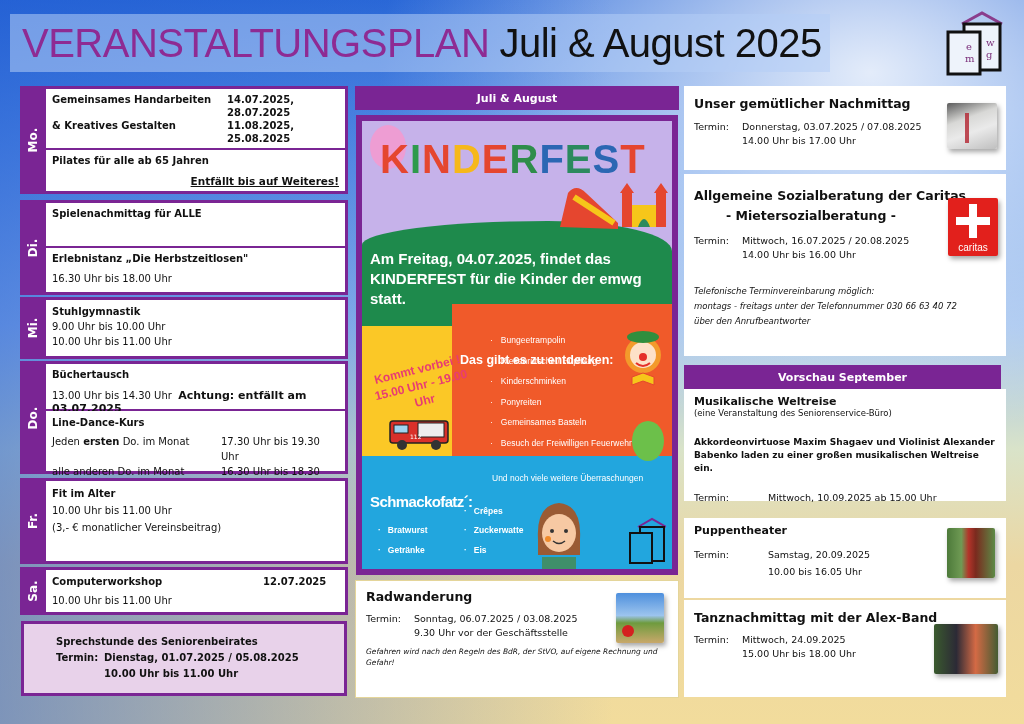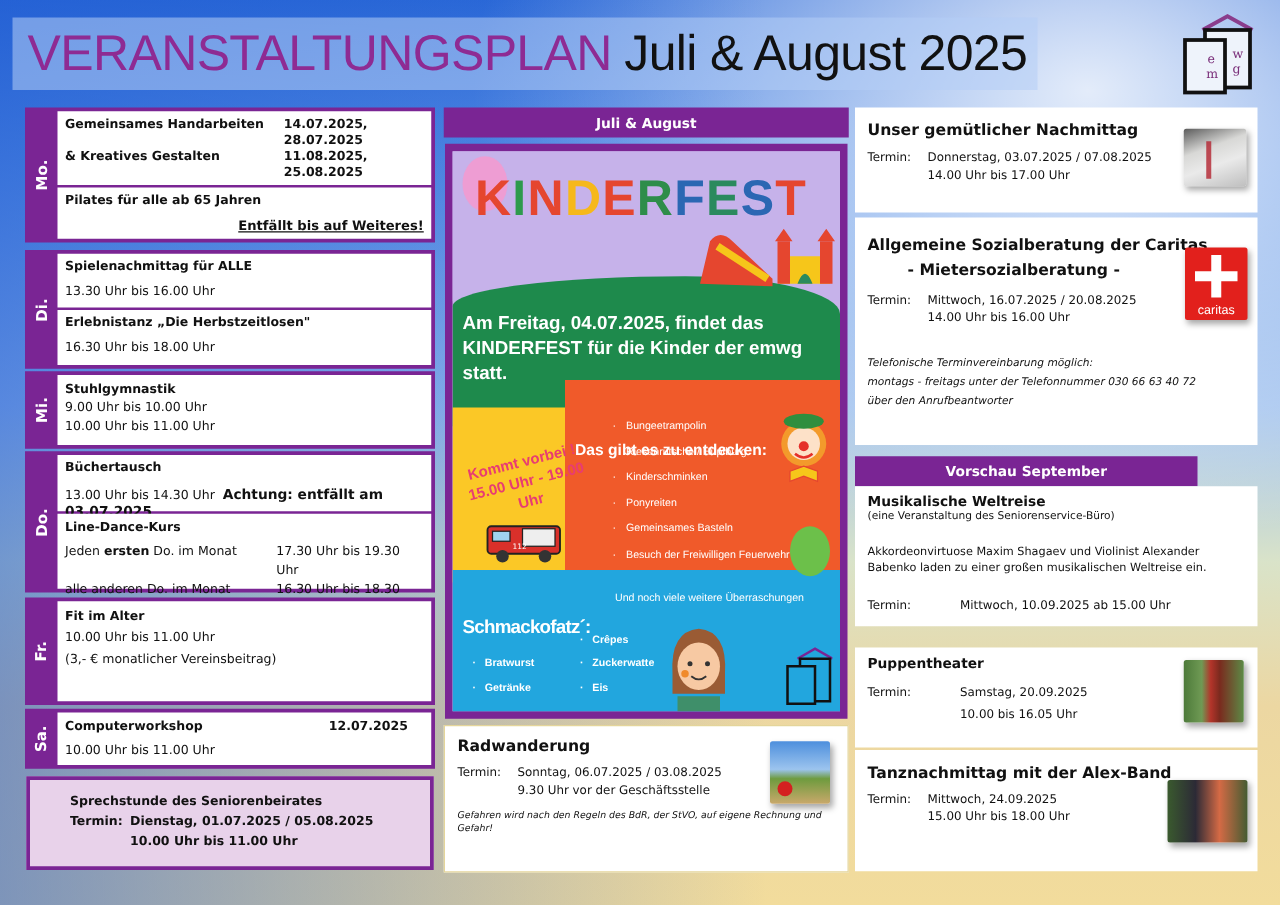--- a/index.html
+++ b/index.html
@@ -109,21 +109,21 @@
   .radwanderung { left: 355px; top: 580px; width: 324px; height: 118px; border: 1px solid #e4d59a; padding: 8px 10px; }
   .h3 { font-weight: bold; font-size: 12.5px; color: #111; }
   .term-row { display: flex; font-size: 9.5px; color: #111; line-height: 14px; }
   .term-label { width: 48px; flex-shrink: 0; }
   .italic-note { font-style: italic; font-size: 7.5px; line-height: 11px; color: #111; }
   .thumb { position: absolute; border-radius: 2px; box-shadow: 2px 3px 5px rgba(0,0,0,0.35); }
 
   
   .r-box { left: 684px; width: 322px; }
   .r-head {
-    position: absolute; left: 684px; top: 365px; width: 274px; height: 24px; background: #7a2594;
+    position: absolute; left: 684px; top: 365px; width: 317px; height: 24px; background: #7a2594;
     color: #fff; font-weight: bold; font-size: 11px; display:flex; align-items:center; justify-content:center;
   }
 
   
   .sprech {
     position:absolute; left: 21px; top: 621px; width: 326px; height: 75px;
     background: #e8d2ea; border: 3px solid #7a2594; padding: 10px 0 0 32px; font-size: 10px; color:#111; line-height: 16px;
   }
 </style>
 </head>
@@ -163,21 +163,20 @@
     <div class="b" style="text-align:right;margin-top:8px;text-decoration:underline;font-size:10.5px;">Entfällt bis auf Weiteres!</div>
   </div>
 </div>
 
 <div class="day-block" style="top:200px;height:95px;">
   <div class="day-label">
       <span>Di.</span>
     </div>
   <div class="entry" style="top:3px;height:43px;">
     <div class="b">Spielenachmittag für ALLE</div>
-    <div style="margin-top:7px;">13.30 Uhr bis 16.00 Uhr</div>
   </div>
   <div class="entry" style="top:48px;height:44px;">
     <div class="b">Erlebnistanz „Die Herbstzeitlosen"</div>
     <div style="margin-top:7px;">16.30 Uhr bis 18.00 Uhr</div>
   </div>
 </div>
 
 <div class="day-block" style="top:297px;height:62px;">
   <div class="day-label">
       <span>Mi.</span>
@@ -373,21 +372,21 @@
       <text x="25" y="53" font-size="10" fill="#fff" text-anchor="middle" font-family="Liberation Sans, sans-serif">caritas</text>
     </svg>
   </div>
 </div>
 
 <div class="r-head">Vorschau September</div>
 
 <div class="box r-box" style="top:389px;height:112px;padding:6px 10px;">
   <div class="h3" style="font-size:11px;">Musikalische Weltreise</div>
   <div style="font-size:8.5px;color:#111;">(eine Veranstaltung des Seniorenservice-Büro)</div>
-  <div style="font-size:9px;color:#111;line-height:13px;margin-top:18px;">Akkordeonvirtuose Maxim Shagaev und Violinist Alexander Babenko laden zu einer großen musikalischen Weltreise ein.</div>
+  <div style="font-size:9px;color:#111;line-height:13px;margin-top:18px;font-weight:bold;">Akkordeonvirtuose Maxim Shagaev und Violinist Alexander Babenko laden zu einer großen musikalischen Weltreise ein.</div>
   <div class="term-row" style="margin-top:16px;">
       <span class="term-label" style="width:74px;">Termin:</span>
       <span>Mittwoch, 10.09.2025 ab 15.00 Uhr</span>
     </div>
 </div>
 
 <div class="box r-box" style="top:518px;height:80px;padding:6px 10px;">
   <div class="h3" style="font-size:11px;margin-bottom:9px;">Puppentheater</div>
   <div class="term-row" style="line-height:17px;">
       <span class="term-label" style="width:74px;">Termin:</span>

